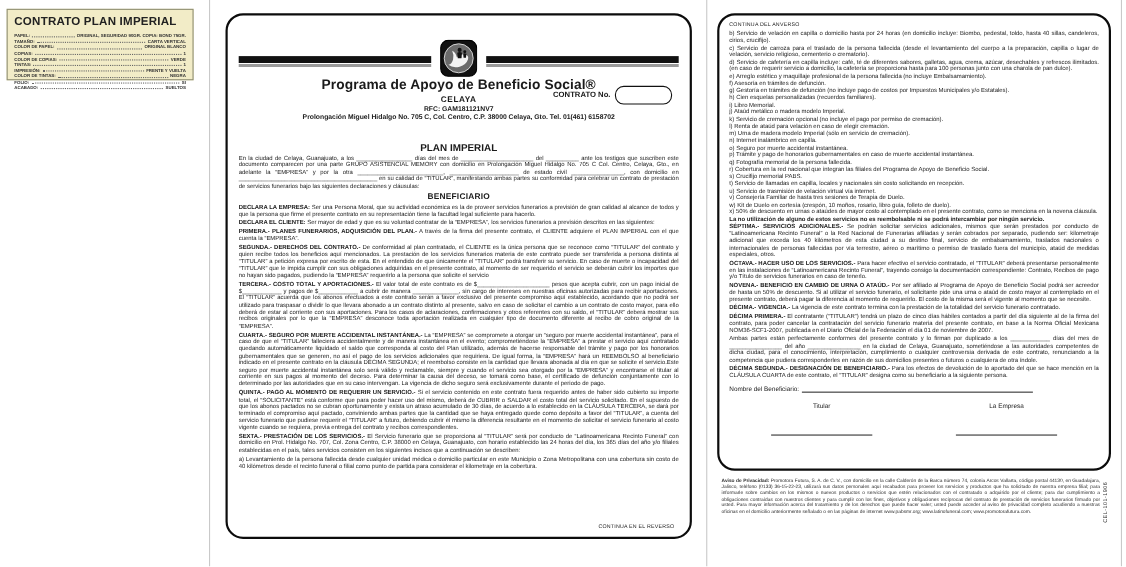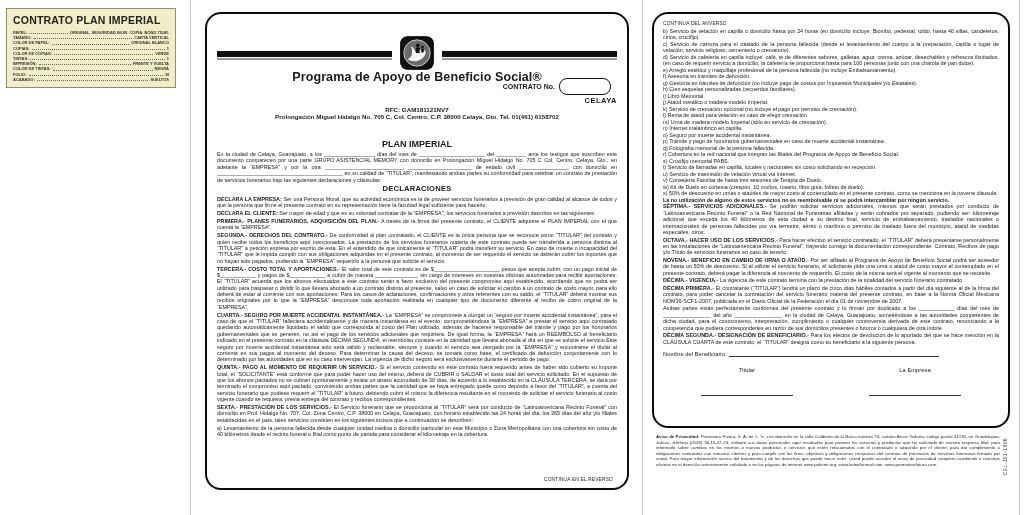--- a/index.html
+++ b/index.html
@@ -3,37 +3,37 @@
 <meta charset="utf-8">
 <style>
   * { margin:0; padding:0; box-sizing:border-box; }
   html,body { width:1024px; height:515px; background:#ffffff; font-family:"Liberation Sans", sans-serif; color:#1a1a1a; overflow:hidden; }
   .canvas { position:relative; width:1024px; height:515px; background:#fff; }
 
   .sheet-sep { position:absolute; top:0; width:1px; height:515px; background:#c9c9c9; }
   .sep1 { left:190px; } .sep2 { left:642px; } .sep3 { left:1019px; }
 
   
-  .spec-note { position:absolute; left:6px; top:8px; width:170px; height:80px; background:#f2ecc7; border:1px solid #8f8f72; padding:5px 6px; }
+  .spec-note { position:absolute; left:6px; top:8px; width:170px; height:65px; background:#f2ecc7; border:1px solid #8f8f72; padding:5px 6px; }
   .spec-title { font-size:10.5px; font-weight:bold; letter-spacing:0.2px; color:#222; margin-bottom:4px; }
   .spec-row { display:flex; align-items:flex-end; font-size:4px; line-height:1.3; color:#333; font-weight:bold; }
   .spec-row .dots { flex:1; border-bottom:1px dotted #666; margin:0 2px 1px 2px; min-width:8px; }
   .spec-row .sv { white-space:nowrap; }
 
   
   .page { position:absolute; background:#fff; border:2px solid #0c0c0c; border-radius:16px; overflow:hidden; }
   .page1 { left:205px; top:12px; width:424px; height:478px; padding:24px 10px 6px 10px; }
   .page2 { left:652px; top:12px; width:358px; height:416px; padding:7px 9px; }
 
   
   .hdr-bars { display:flex; align-items:center; gap:8px; margin-top:4px; }
   .bar { flex:1; height:10px; background:linear-gradient(to bottom,#111 0,#111 6px,#fff 6px,#fff 7.5px,#9a9a9a 7.5px,#9a9a9a 9.5px,transparent 9.5px); }
   .logo-box { width:34px; height:34px; flex:0 0 34px; margin-top:-6px; }
   .program-title { text-align:center; font-size:12.5px; font-weight:bold; margin-top:0px; letter-spacing:0.1px; }
-  .city { text-align:right; font-size:7.5px; font-weight:bold; margin-top:12px; letter-spacing:0.5px; }
+  .city { text-align:center; font-size:7.5px; font-weight:bold; margin-top:2px; letter-spacing:0.5px; }
   .rfc { text-align:center; font-size:6.2px; font-weight:bold; margin-top:1px; }
   .addr { text-align:center; font-size:6.2px; font-weight:bold; }
   .plan-title { text-align:center; font-size:9px; font-weight:bold; margin:19px 0 2px 0; }
   .contract-no { position:absolute; right:16px; top:64px; display:flex; align-items:center; gap:4px; }
   .contract-no .cl { font-size:7px; font-weight:bold; }
   .cno-box { width:52px; height:17px; border:1.6px solid #111; border-radius:8px; background:#fff; }
 
   
   .p1body { font-size:5.4px; line-height:1.18; text-align:justify; }
   .p1body p { margin-bottom:1.5px; }
@@ -144,21 +144,21 @@
     <div class="contract-no">
       <span class="cl">CONTRATO  No.</span>
       <span class="cno-box"></span>
     </div>
     <div class="rfc">RFC: GAM181121NV7</div>
     <div class="addr">Prolongación Miguel Hidalgo No. 705 C, Col. Centro, C.P. 38000 Celaya, Gto. Tel. 01(461) 6158702</div>
     <div class="plan-title">PLAN IMPERIAL</div>
 
     <div class="p1body">
       <p>En la ciudad de Celaya, Guanajuato, a los _________________ días del mes de ______________________ del __________ ante los testigos que suscriben este documento comparecen por una parte GRUPO ASISTENCIAL MEMORY con domicilio en Prolongación Miguel Hidalgo No. 705 C Col. Centro, Celaya, Gto., en adelante la “EMPRESA” y por la otra __________________________, _____________________ de estado civil ________________, con domicilio en __________________________________________ en su calidad de “TITULAR”, manifestando ambas partes su conformidad para celebrar un contrato de prestación de servicios funerarios bajo las siguientes declaraciones y cláusulas:</p>
-      <div class="sec-head">DECLARACIONES</div>
+      <div class="sec-head">BENEFICIARIO</div>
       <p><span class="lead">DECLARA LA EMPRESA:</span><span> Ser una Persona Moral, que su actividad económica es la de proveer servicios funerarios a previsión de gran calidad al alcance de todos y que la persona que firme el presente contrato en su representación tiene la facultad legal suficiente para hacerlo.</span></p>
       <p><span class="lead">DECLARA EL CLIENTE:</span><span> Ser mayor de edad y que es su voluntad contratar de la “EMPRESA”, los servicios funerarios a previsión descritos en las siguientes:</span></p>
       <p><span class="lead">PRIMERA.- PLANES FUNERARIOS, ADQUISICIÓN DEL PLAN.-</span><span> A través de la firma del presente contrato, el CLIENTE adquiere el PLAN IMPERIAL con el que cuenta la “EMPRESA”.</span></p>
       <p><span class="lead">SEGUNDA.- DERECHOS DEL CONTRATO.-</span><span> De conformidad al plan contratado, el CLIENTE es la única persona que se reconoce como “TITULAR” del contrato y quien recibe todos los beneficios aquí mencionados. La prestación de los servicios funerarios materia de este contrato puede ser transferida a persona distinta al “TITULAR” a petición expresa por escrito de esta. En el entendido de que únicamente el “TITULAR” podrá transferir su servicio. En caso de muerte o incapacidad del “TITULAR” que le impida cumplir con sus obligaciones adquiridas en el presente contrato, al momento de ser requerido el servicio se deberán cubrir los importes que no hayan sido pagados, pudiendo la “EMPRESA” requerirlo a la persona que solicite el servicio</span></p>
       <p><span class="lead">TERCERA.- COSTO TOTAL Y APORTACIONES.-</span><span> El valor total de este contrato es de $______________________ pesos que acepta cubrir, con un pago inicial de $____________ y pagos de $____________ a cubrir de manera ______________, sin cargo de intereses en nuestras oficinas autorizadas para recibir aportaciones. El “TITULAR” acuerda que los abonos efectuados a este contrato serán a favor exclusivo del presente compromiso aquí establecido, acordando que no podrá ser utilizado para traspasar o dividir lo que llevara abonado a un contrato distinto al presente, salvo en caso de solicitar el cambio a un contrato de costo mayor, para ello deberá de estar al corriente con sus aportaciones. Para los casos de aclaraciones, confirmaciones y otros referentes con su saldo, el “TITULAR” deberá mostrar sus recibos originales por lo que la “EMPRESA” desconoce toda aportación realizada en cualquier tipo de documento diferente al recibo de cobro original de la “EMPRESA”.</span></p>
       <p><span class="lead">CUARTA.- SEGURO POR MUERTE ACCIDENTAL INSTANTÁNEA.-</span><span> La “EMPRESA” se compromete a otorgar un “seguro por muerte accidental instantánea”, para el caso de que el “TITULAR” falleciera accidentalmente y de manera instantánea en el evento; comprometiéndose la “EMPRESA” a prestar el servicio aquí contratado quedando automáticamente liquidado el saldo que corresponda al costo del Plan utilizado, además de hacerse responsable del trámite y pago por los honorarios gubernamentales que se generen, no así el pago de los servicios adicionales que requiriera. De igual forma, la “EMPRESA” hará un REEMBOLSO al beneficiario indicado en el presente contrato en la cláusula DÉCIMA SEGUNDA; el reembolso consiste en la cantidad que llevara abonada al día en que se solicite el servicio.Este seguro por muerte accidental instantánea solo será válido y reclamable, siempre y cuando el servicio sea otorgado por la “EMPRESA” y encontrarse el titular al corriente en sus pagos al momento del deceso. Para determinar la causa del deceso, se tomará como base, el certificado de defunción conjuntamente con lo determinado por las autoridades que en su caso intervengan. La vigencia de dicho seguro será exclusivamente durante el periodo de pago.</span></p>
       <p><span class="lead">QUINTA.- PAGO AL MOMENTO DE REQUERIR UN SERVICIO.-</span><span> Si el servicio contenido en este contrato fuera requerido antes de haber sido cubierto su importe total, el “SOLICITANTE” está conforme que para poder hacer uso del mismo, deberá de CUBRIR o SALDAR el costo total del servicio solicitado. En el supuesto de que los abonos pactados no se cubran oportunamente y exista un atraso acumulado de 30 días, de acuerdo a lo establecido en la CLÁUSULA TERCERA, se dará por terminado el compromiso aquí pactado, conviniendo ambas partes que la cantidad que se haya entregado quede como depósito a favor del “TITULAR”, a cuenta del servicio funerario que pudiese requerir el “TITULAR” a futuro, debiendo cubrir él mismo la diferencia resultante en el momento de solicitar el servicio funerario al costo vigente cuando se requiera, previa entrega del contrato y recibos correspondientes.</span></p>
       <p><span class="lead">SEXTA.- PRESTACIÓN DE LOS SERVICIOS.-</span><span> El Servicio funerario que se proporciona al “TITULAR” será por conducto de “Latinoamericana Recinto Funeral” con domicilio en Prol. Hidalgo No. 707, Col. Zona Centro, C.P. 38000 en Celaya, Guanajuato, con horario establecido las 24 horas del día, los 365 días del año y/o filiales establecidas en el país, tales servicios consisten en los siguientes incisos que a continuación se describen:</span></p>
       <p><span>a) Levantamiento de la persona fallecida desde cualquier unidad médica o domicilio particular en este Municipio o Zona Metropolitana con una cobertura  sin costo de 40 kilómetros desde el recinto funeral o filial como punto de partida para considerar el kilometraje en la cobertura.</span></p>
     </div>

